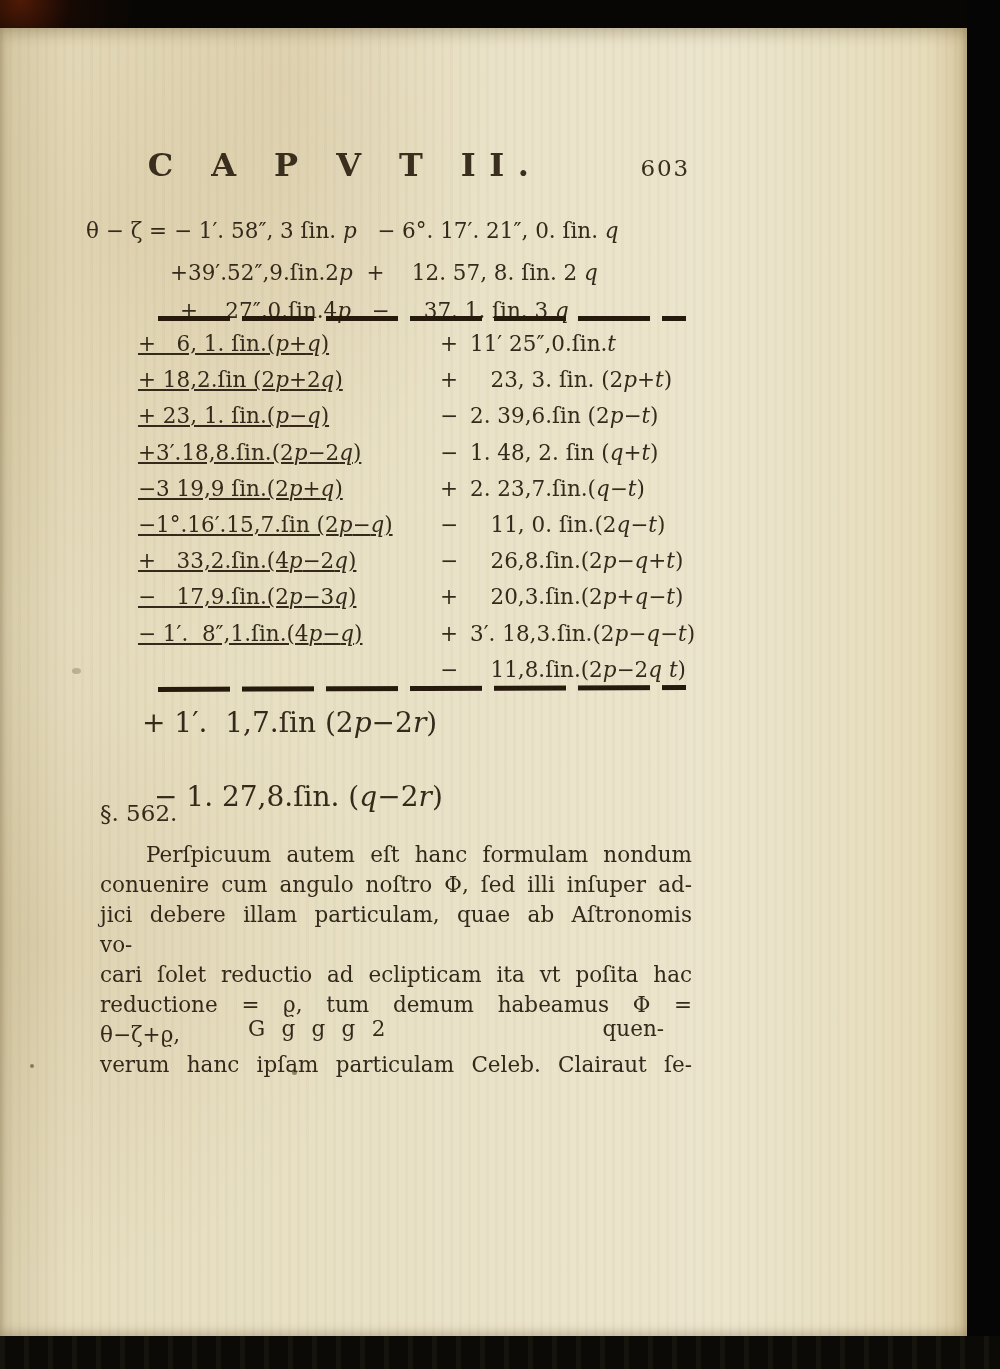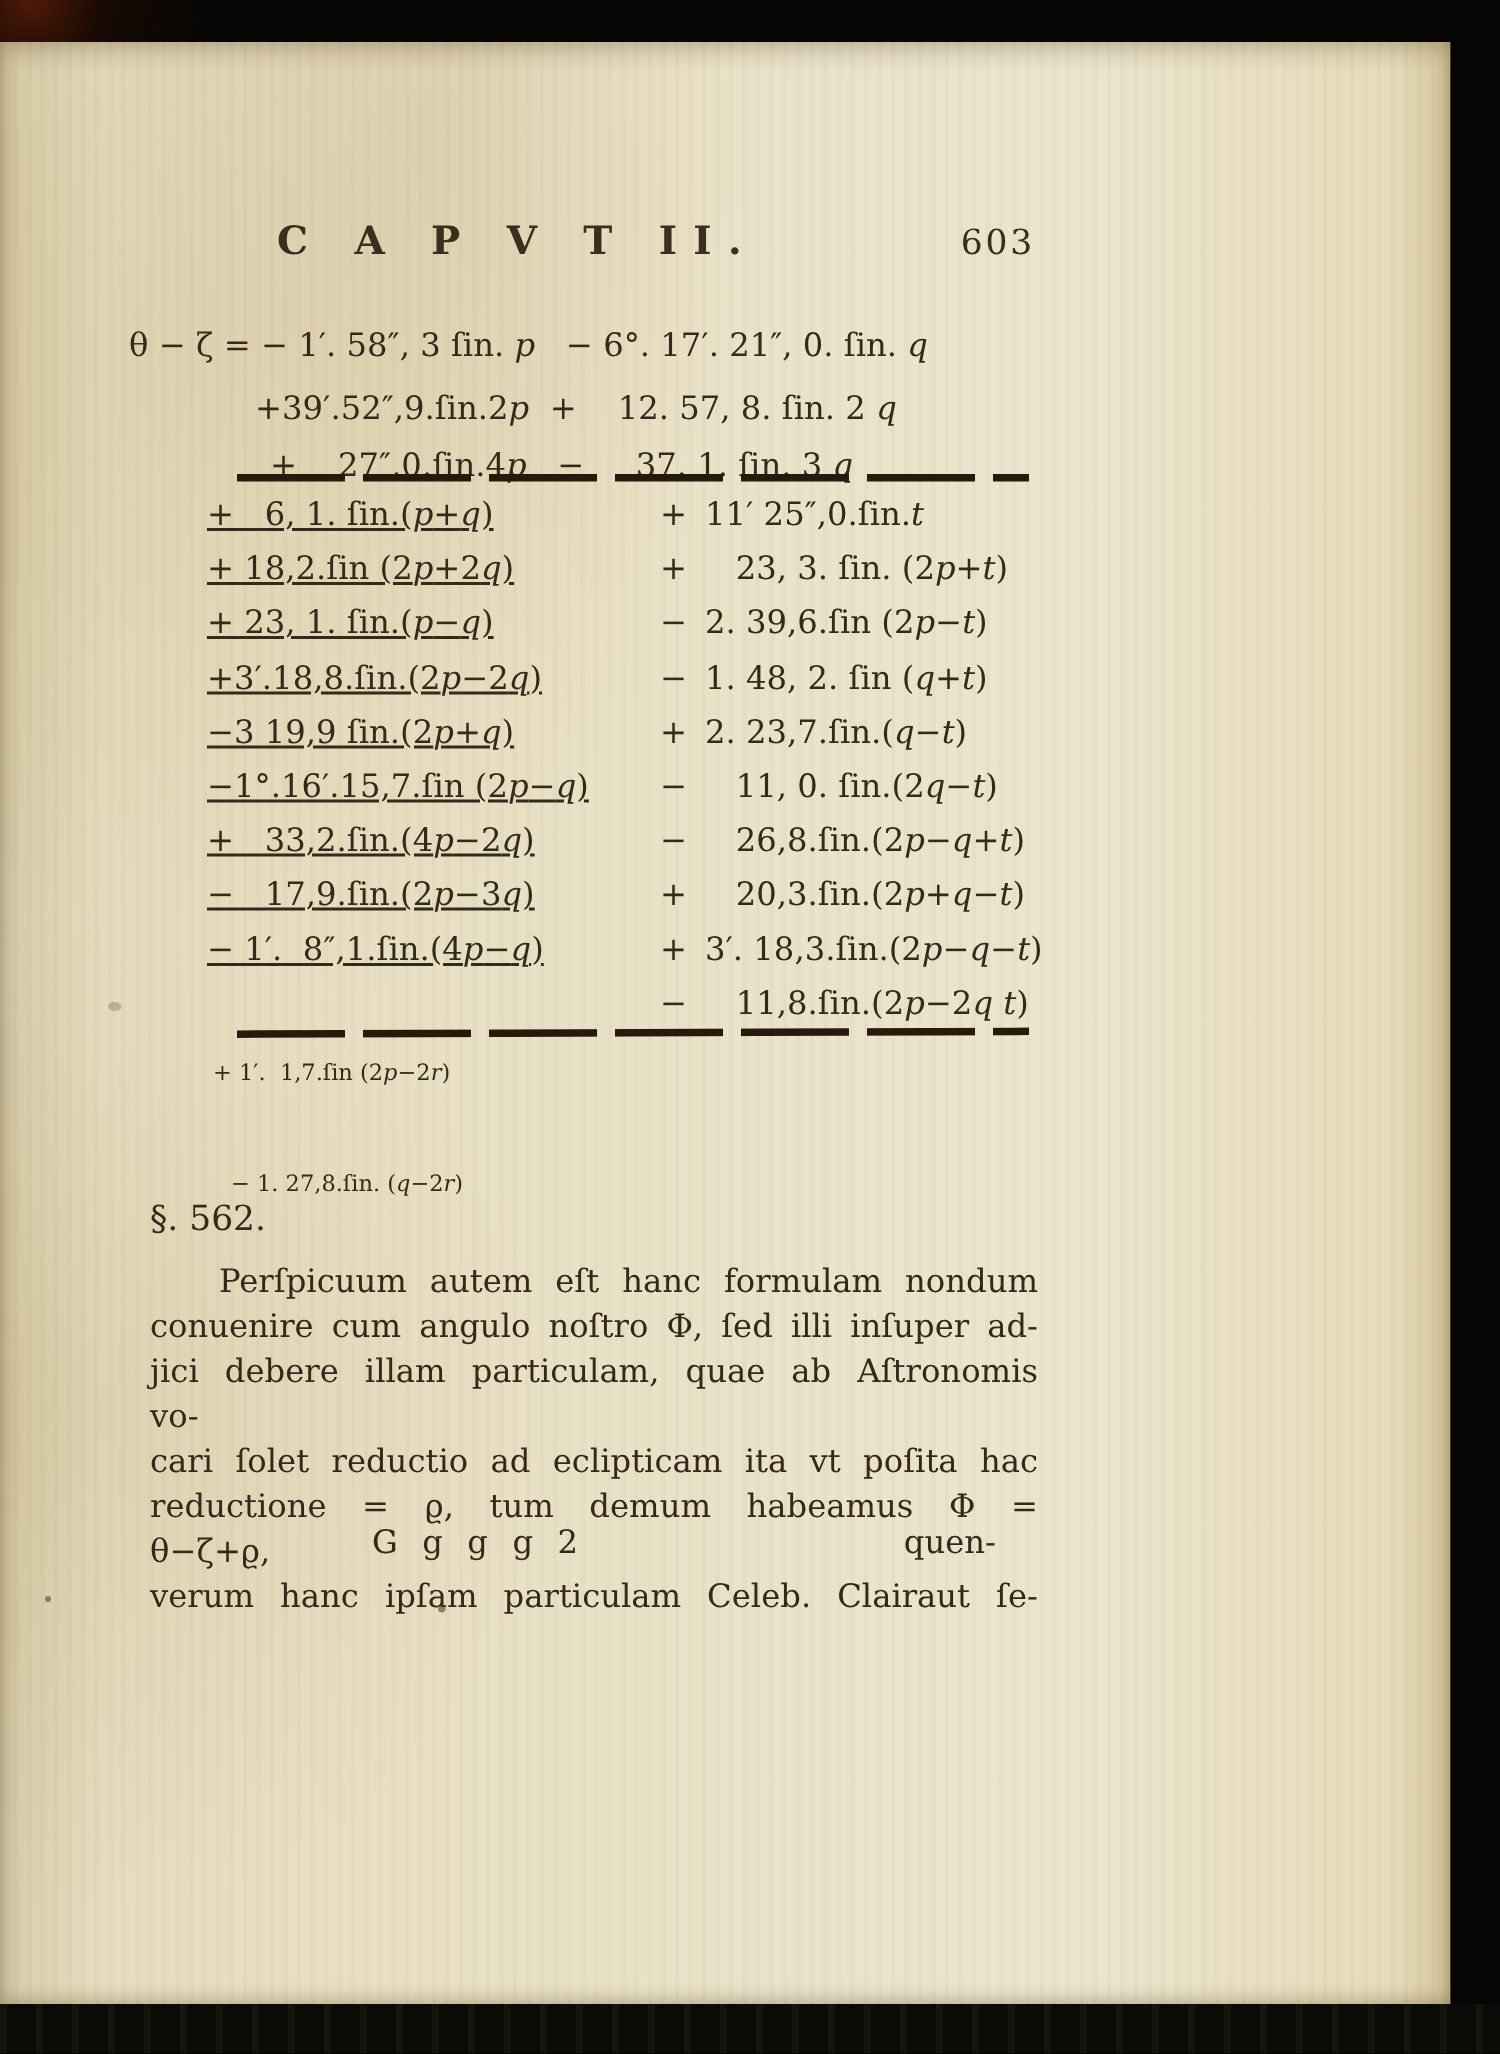--- a/index.html
+++ b/index.html
@@ -26,42 +26,42 @@
       repeating-linear-gradient(90deg, rgba(120,100,60,.04) 0 3px, rgba(0,0,0,0) 3px 9px),
       linear-gradient(90deg,#d7cca9 0%,#e6ddbf 7%,#e9e1c6 40%,#ece5cd 75%,#e6dcba 96%,#d5c59c 100%);
     border-right:4px solid #a8854e;
     border-bottom:3px solid #b99a62;
     box-shadow:inset 0 6px 14px rgba(70,50,20,.25), inset 0 -5px 10px rgba(70,50,20,.18);
     color:#33281a;
   }
   .speck{position:absolute;border-radius:50%;background:#4a3416;opacity:.55;}
 
   .header-row{position:absolute;left:90px;top:118px;width:600px;display:flex;align-items:baseline;}
-  .chapter{flex:1;text-align:center;font-size:26px;letter-spacing:.42em;font-weight:bold;color:#3a2e1e;}
+  .chapter{flex:1;text-align:center;font-size:32px;letter-spacing:.42em;font-weight:bold;color:#3a2e1e;}
   .pagenum{width:90px;text-align:right;font-size:23px;letter-spacing:.08em;color:#3a2e1e;}
 
   .fline{position:absolute;font-size:21.5px;white-space:pre;color:#342a1b;text-align:center;}
   .f1{left:86px;top:190px;}
   .f2{left:170px;top:232px;}
   .f3{left:180px;top:270px;}
 
   .rule{
     position:absolute;left:158px;width:528px;height:5px;
     background:repeating-linear-gradient(90deg,#261a0d 0 72px, rgba(0,0,0,0) 72px 84px);
   }
   .rule1{top:288px;}
   .rule2{top:658px;transform:rotate(-0.2deg);}
 
   .eqtable{position:absolute;left:138px;top:303px;width:560px;font-size:21.5px;color:#342a1b;}
   .eqrow{display:flex;height:36.2px;align-items:baseline;}
   .eqleft{width:290px;white-space:pre;text-decoration:underline;}
   .eqmid{width:42px;text-align:center;}
   .eqright{flex:1;white-space:pre;}
 
-  .tail{position:absolute;left:142px;font-size:15px;white-space:pre;color:#342a1b;}
+  .tail{position:absolute;left:142px;font-size:28px;white-space:pre;color:#342a1b;}
   .tail1{top:678px;}
   .tail2{top:752px;margin-left:12px;}
 
   .section-head{position:absolute;left:100px;top:772px;width:592px;font-size:23px;color:#342a1b;}
 
   .para{position:absolute;left:100px;top:812px;width:592px;font-size:21.5px;line-height:30px;color:#33281a;word-spacing:5px;}
   .para .pline{text-align:justify;text-align-last:justify;}
   .para .pline.first{padding-left:46px;}
 
   .sigline{position:absolute;left:100px;top:988px;width:592px;font-size:21.5px;color:#33281a;}

